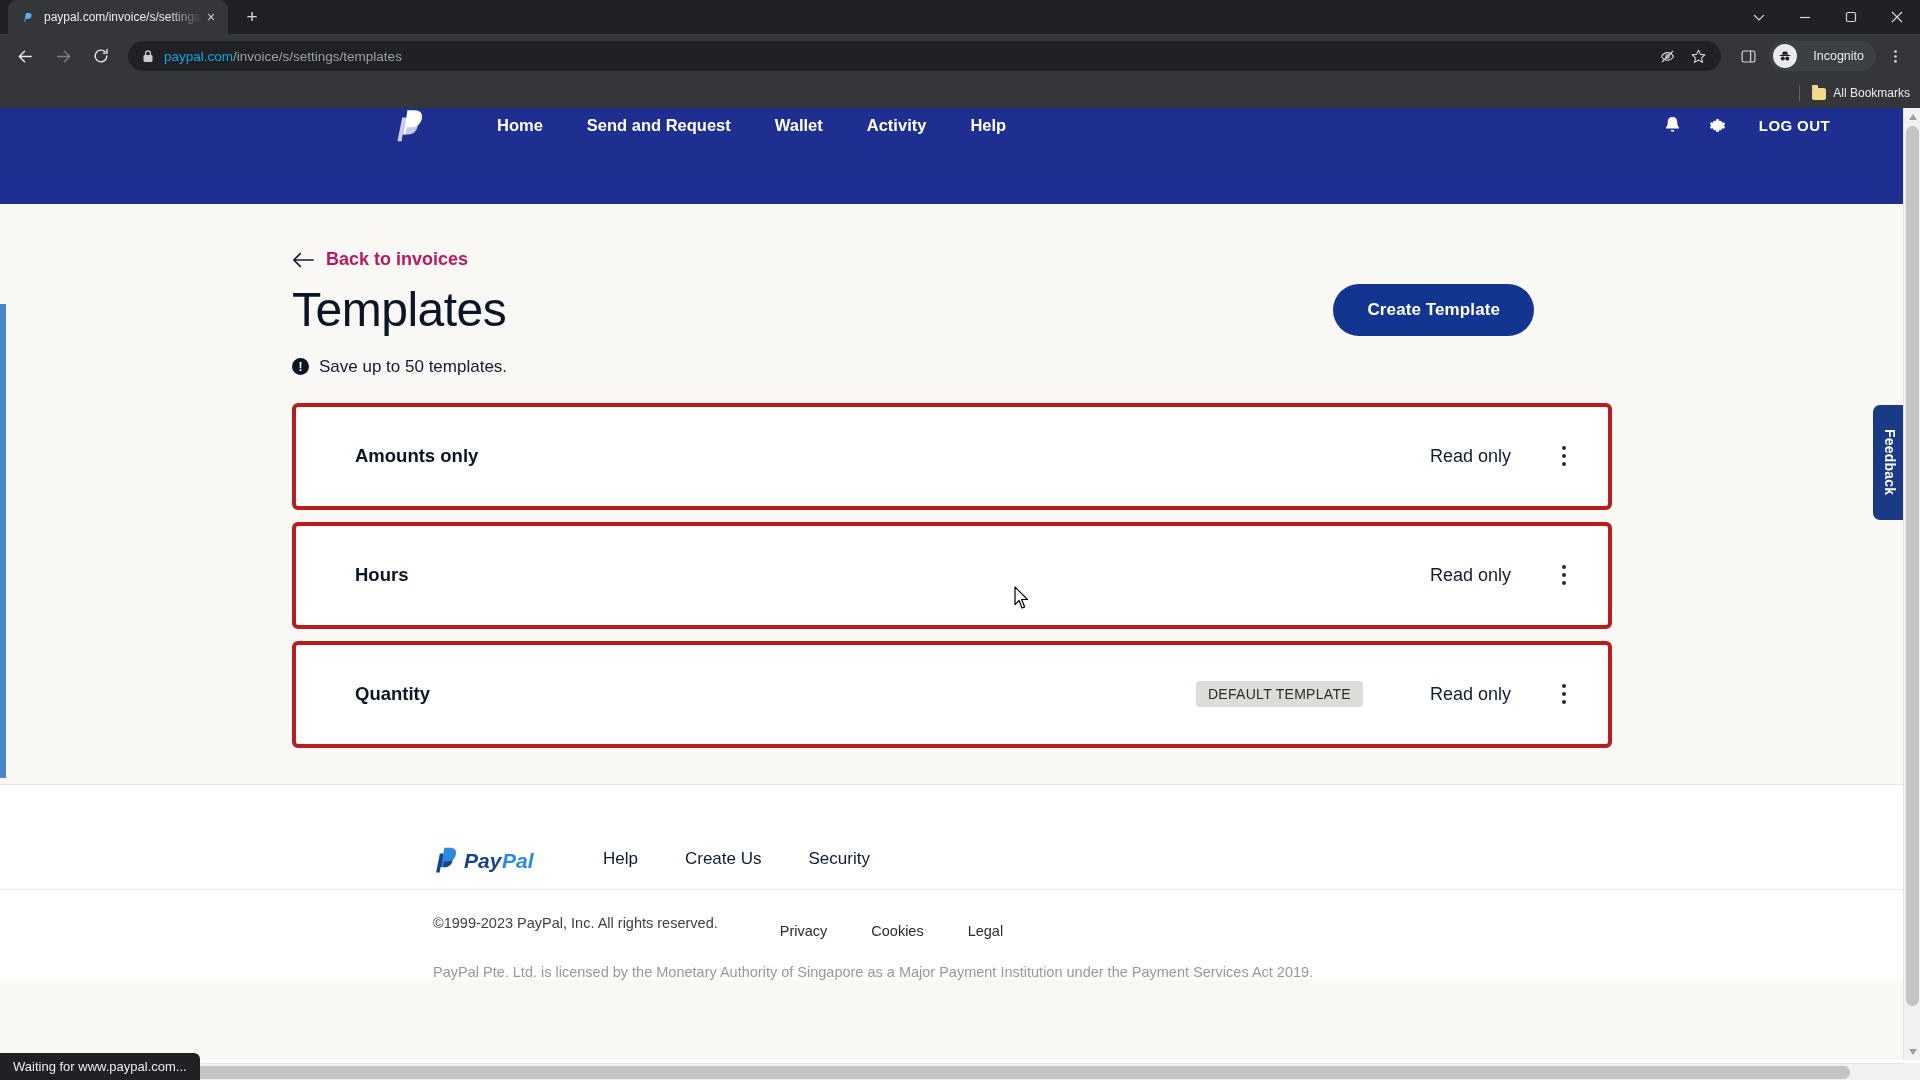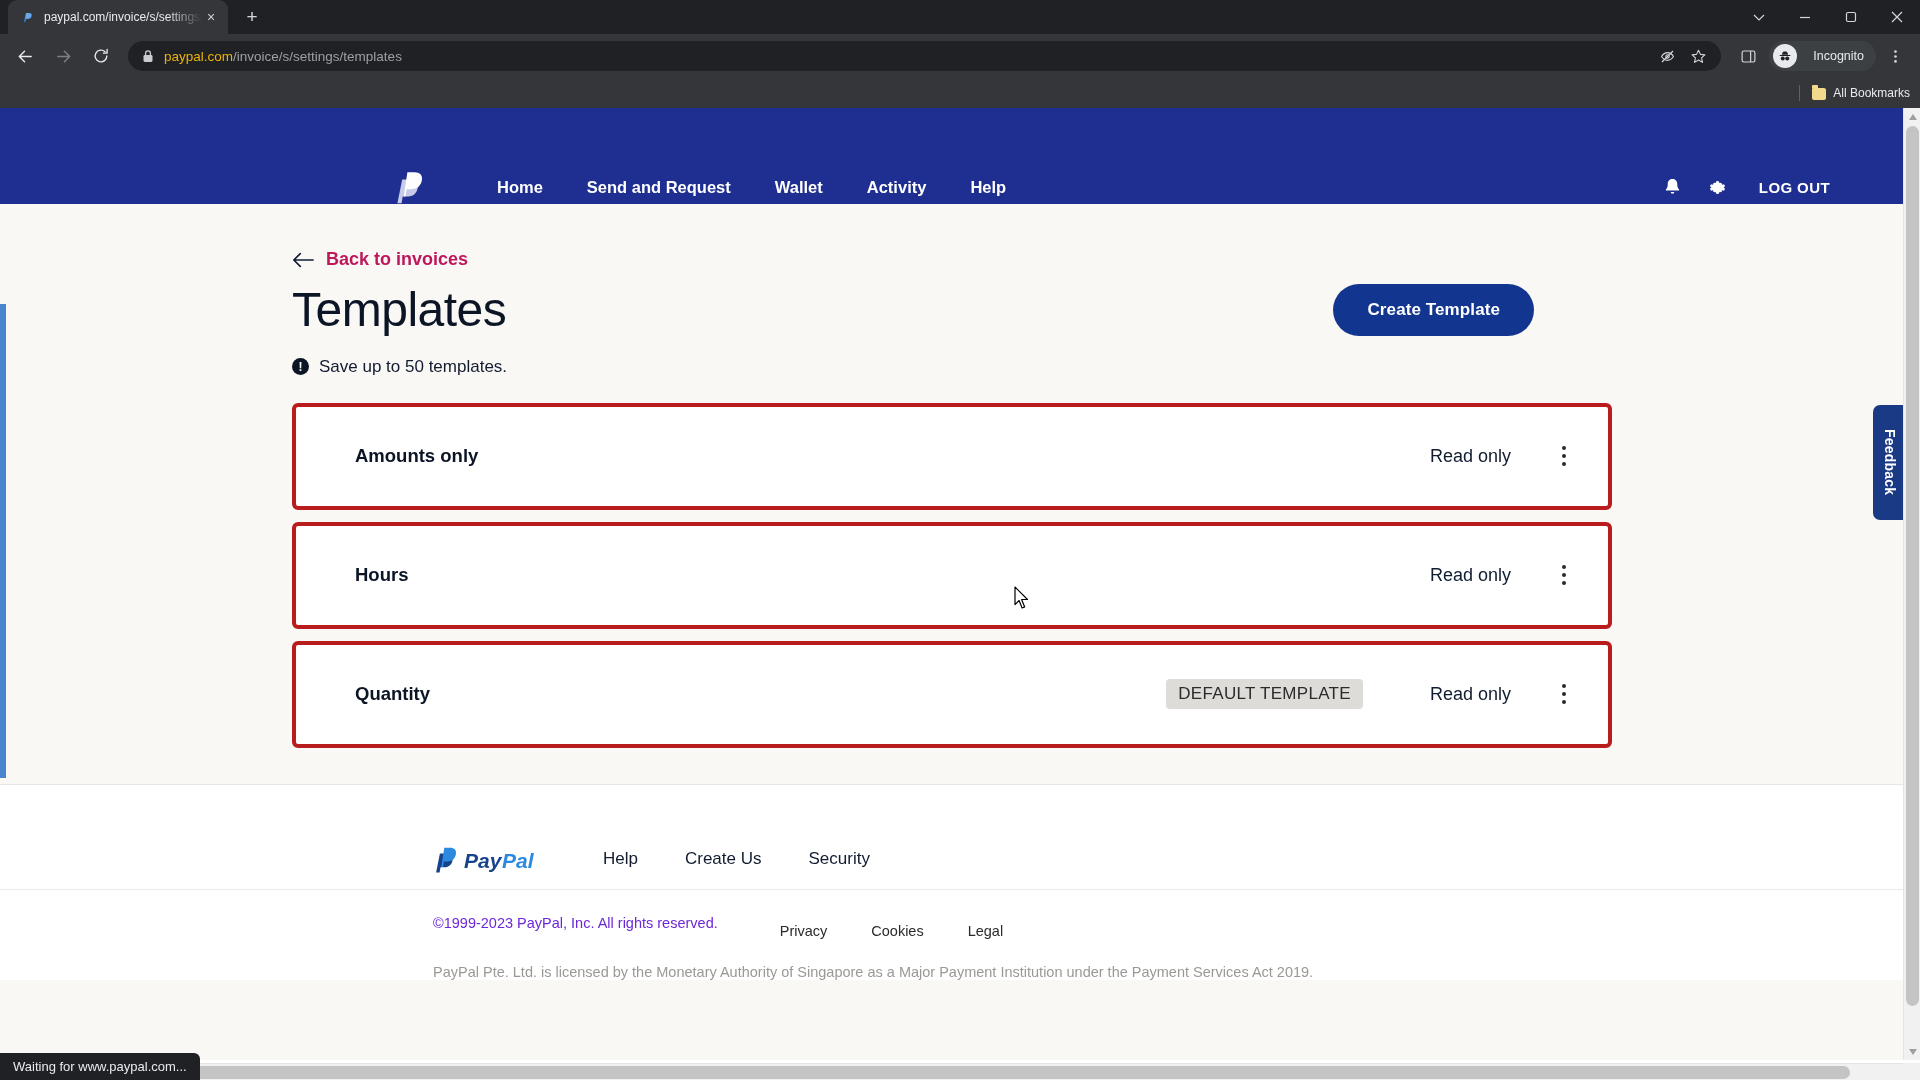--- a/index.html
+++ b/index.html
@@ -59,21 +59,21 @@
     width: 32px; height: 32px; margin: 0 3px; display: flex; align-items: center;
     justify-content: center; color: #e8eaed;
   }
   .navbtn.dim { color: #7d8084; }
   .omnibox {
     flex: 1 1 auto; height: 30px; background: #202124; border-radius: 16px;
     display: flex; align-items: center; padding: 0 14px; margin: 0 8px;
     font-size: 13.5px; color: #9aa0a6; min-width: 0;
   }
   .omnibox .lock { margin-right: 10px; display: flex; align-items: center; color: #c9ccd1; }
-  .omnibox .urlhost { color: #eab308; }
+  .omnibox .urlhost { color: #0ea5e9; }
   .omnibox .urlpath { color: #9aa0a6; }
   .omni-actions { display: flex; align-items: center; margin-left: auto; gap: 14px; padding-left: 14px; }
   .omni-actions .ico { color: #d4d6d9; display: flex; align-items: center; }
   .tbicon {
     width: 30px; height: 30px; display: flex; align-items: center;
     justify-content: center; color: #d4d6d9; margin-left: 4px;
   }
   .incognito-pill {
     display: flex; align-items: center; gap: 16px; height: 30px;
     background: #3c4043; border-radius: 16px; padding: 0 12px 0 4px;
@@ -108,21 +108,21 @@
   }
   .page { width: 1906px; height: 952px; position: relative; background: #faf8f5; }
 
   .left-accent {
     position: absolute; left: 0; top: 196px; width: 6px; height: 474px;
     background: #4a86cd;
   }
 
   
   .pp-header {
-    height: 96px; background: #1f2f91; display: flex; align-items: flex-end;
+    height: 96px; background: #1f2f91; display: flex; align-items: flex-start;
     padding: 0 0 0 0; position: relative;
   }
   .pp-header-inner {
     width: 100%; display: flex; align-items: center; padding-left: 397px; padding-right: 76px;
   }
   .pp-logo { width: 26px; height: 34px; margin-right: 52px; display:block; }
   .pp-nav { display: flex; align-items: center; gap: 0; }
   .pp-nav a {
     color: #ffffff; font-size: 16.5px; font-weight: bold; text-decoration: none;
     padding: 0 22px; white-space: nowrap;
@@ -170,21 +170,21 @@
 
   .cards { margin: 26px 0 0 292px; width: 1320px; }
   .card {
     background: #ffffff; border-radius: 6px; height: 107px; display: flex;
     align-items: center; padding: 0 31px 0 59px; margin-bottom: 12px;
     border: 4px solid #b91c1c;
   }
   .card-name { font-size: 18.5px; font-weight: bold; color: #0b1526; }
   .card-right { margin-left: auto; display: flex; align-items: center; gap: 0; }
   .badge {
-    background: #dedcd8; color: #2b2b2b; font-size: 17px; letter-spacing: .3px;
+    background: #dedcd8; color: #2b2b2b; font-size: 14px; letter-spacing: .3px;
     border-radius: 4px; padding: 5px 12px; margin-right: 67px; white-space: nowrap;
   }
   .readonly { font-size: 18px; color: #111c30; margin-right: 40px; }
   .kebab {
     width: 26px; height: 32px; display: flex; flex-direction: column;
     align-items: center; justify-content: center; gap: 4px; cursor: pointer;
   }
   .kebab i { width: 4px; height: 4px; border-radius: 50%; background: #2b2b2b; display: block; }
 
   
@@ -194,21 +194,21 @@
     display: flex; align-items: center; gap: 0; padding: 44px 0 0 433px; height: 104px;
   }
   .pp-wordmark { display: flex; align-items: center; margin-right: 60px; }
   .footer-top a {
     color: #111c30; font-size: 17px; text-decoration: none; margin-right: 47px;
   }
   .footer-rule { height: 1px; background: #eceae6; width: 100%; }
   .footer-mid {
     display: flex; align-items: center; padding-left: 433px; height: 66px;
   }
-  .copyright { color: #6d28d9; font-size: 14.5px; margin-right: 62px; }
+  .copyright { color: #404040; font-size: 14.5px; margin-right: 62px; }
   .footer-mid a { color: #2b2b2b; font-size: 14.5px; text-decoration: none; margin-right: 44px; margin-top: 16px; }
   .footer-legal {
     padding-left: 433px; padding-top: 8px; color: #9b9995; font-size: 14.5px;
   }
 
   
   .feedback {
     position: absolute; right: 0; top: 297px; width: 33px; height: 115px;
     background: #1b3a86; border-radius: 7px 0 0 7px; color: #fff;
     display: flex; align-items: center; justify-content: center;

